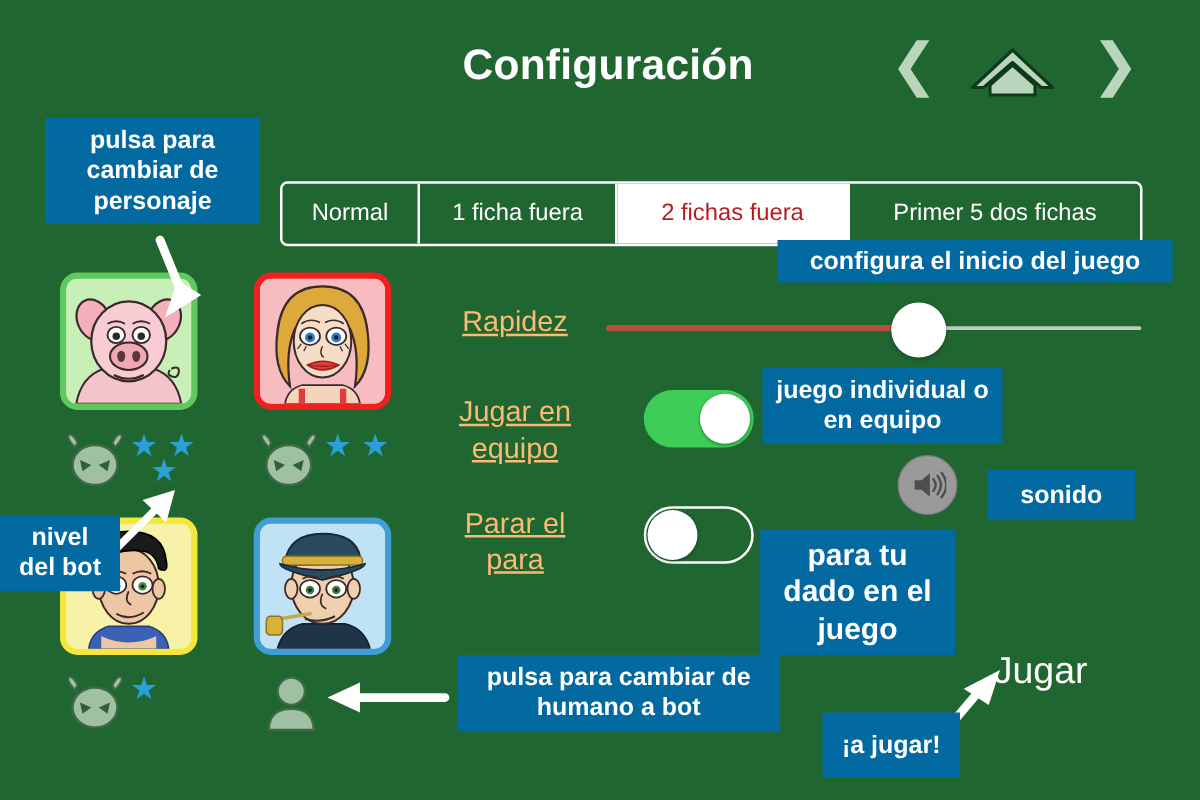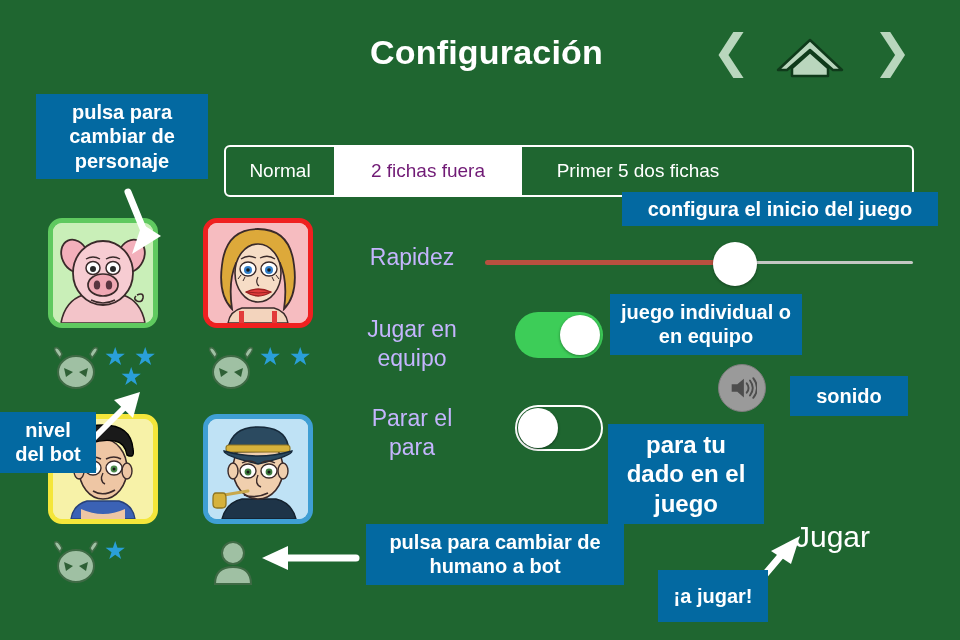--- a/index.html
+++ b/index.html
@@ -43,21 +43,21 @@
   .tab {
     flex: 0 0 auto;
     display: flex; align-items: center; justify-content: center;
     color: #ffffff; font-size: 19px;
     border-right: 2px solid #ffffff;
     padding: 4px 16px;
     height: 100%;
     white-space: nowrap;
   }
   .tab:last-child { border-right: none; }
-  .tab.active { background: #ffffff; color: #701a75; }
+  .tab.active { background: #ffffff; color: #b91c1c; }
 
   
   .avatar {
     position: absolute;
     width: 110px; height: 110px;
     border-radius: 14px;
     border: 5px solid #000;
     overflow: hidden;
   }
   .av1 { left: 48px; top: 218px; border-color: #5fc95f; background: #c9efb8; }
@@ -72,22 +72,22 @@
   .br3 { left: 52px; top: 540px; }
   .br4 { left: 207px; top: 538px; }
   .bot-ico { position: absolute; left: 0; top: 0; width: 48px; height: 44px; }
   .stars { position: absolute; left: 52px; top: -2px; width: 110px; height: 48px; }
   .star { position: absolute; color: #2a9fd8; font-size: 25px; line-height: 1;
           font-family: "DejaVu Sans", sans-serif; }
   .human-ico { position: absolute; left: 2px; top: 0; width: 48px; height: 48px; }
 
   
   .setting-label {
-    position: absolute; color: #c4b5fd; font-size: 23px;
-    text-align: center; line-height: 1.25;
+    position: absolute; color: #fdba74; font-size: 23px;
+    text-align: center; line-height: 1.25; text-decoration: underline;
   }
   .lbl-rapidez { left: 357px; top: 243px; width: 110px; }
   .lbl-equipo  { left: 352px; top: 315px; width: 120px; }
   .lbl-dado    { left: 352px; top: 404px; width: 120px; }
 
   .slider { position: absolute; left: 485px; top: 243px; width: 428px; height: 40px; }
   .slider .track-on {
     position: absolute; left: 0; top: 17px; height: 5px; width: 250px;
     background: #b8503f; border-radius: 3px;
   }
@@ -161,20 +161,21 @@
     <svg viewBox="0 0 80 56" width="80" height="56">
       <path d="M8 44 L40 14 L72 44 L63 44 L40 24 L17 44 Z" fill="#b9d6bd" stroke="#0f3a1a" stroke-width="2.5" stroke-linejoin="round"></path>
       <path d="M22 42 L40 26 L58 42 L58 50 L22 50 Z" fill="#b9d6bd" stroke="#0f3a1a" stroke-width="2.5" stroke-linejoin="round"></path>
     </svg>
   </div>
 
   <div class="nav-next">❯</div>
 
   <div class="tabs">
     <div class="tab" style="width:110px">Normal</div>
+    <div class="tab" style="width:158px">1 ficha fuera</div>
     <div class="tab active" style="width:186px">2 fichas fuera</div>
     <div class="tab" style="width:232px">Primer 5 dos fichas</div>
   </div>
 
   <div class="avatar av1">
     <svg viewBox="0 0 100 100">
       <rect width="100" height="100" fill="#c9efb8"></rect>
       <path d="M8 100 Q12 78 30 72 L70 72 Q88 78 92 100 Z" fill="#f3c4c9" stroke="#3a2a2a" stroke-width="1.6"></path>
       <ellipse cx="22" cy="33" rx="13" ry="17" transform="rotate(-25 22 33)" fill="#f3b0bb" stroke="#3a2a2a" stroke-width="1.8"></ellipse>
       <ellipse cx="78" cy="33" rx="13" ry="17" transform="rotate(25 78 33)" fill="#f3b0bb" stroke="#3a2a2a" stroke-width="1.8"></ellipse>

